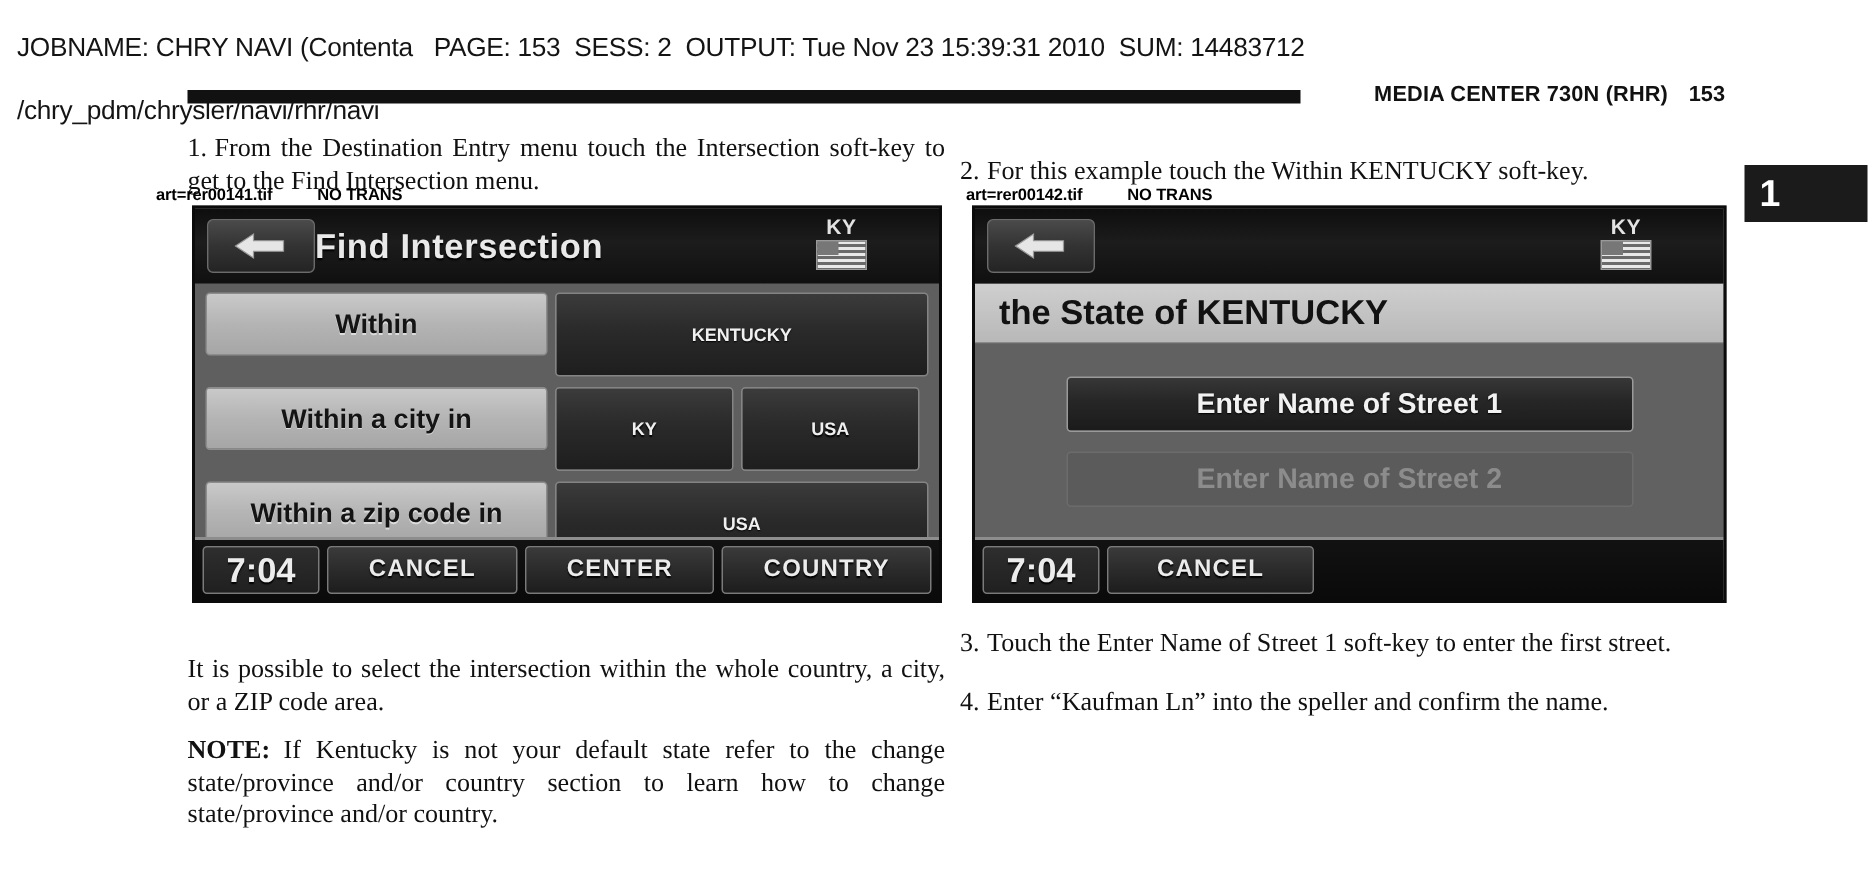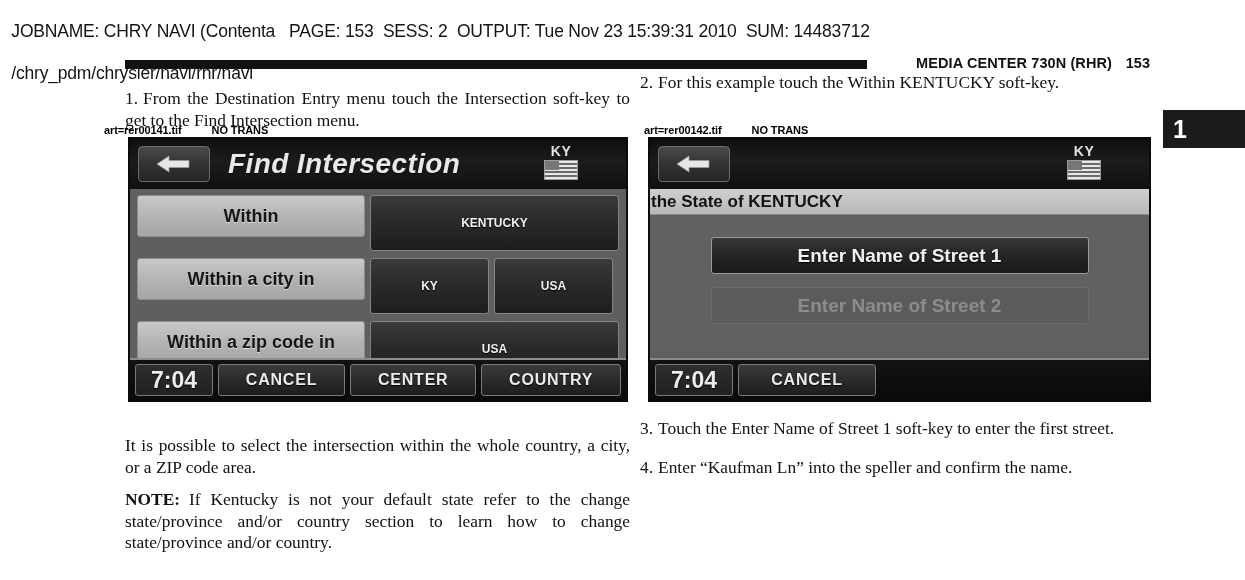--- a/index.html
+++ b/index.html
@@ -143,28 +143,26 @@
     border-radius: 4px;
     background: linear-gradient(to bottom, #4a4a4a 0%, #333333 50%, #242424 100%);
     border: 1px solid #6b6b6b;
     display: flex;
     align-items: center;
     justify-content: center;
     box-sizing: border-box;
   }
   .backbtn svg { display: block; }
   .nav-title {
-    margin-left: 18px;
     color: #e9e9e9;
     font-family: "Liberation Sans", sans-serif;
     font-weight: bold;
-    font-size: 28px;
+    font-size: 23px;
     letter-spacing: 0.4px;
     text-shadow: 0 1px 1px #000;
-    font-style: italic;
   }
   .state-flag {
     position: absolute;
     right: 46px;
     top: 5px;
     width: 38px;
     text-align: center;
   }
   .state-flag .abbr {
     color: #e2e2e2;
@@ -269,30 +267,30 @@
   .soft-clock {
     flex: 0 0 78px;
     font-size: 23px;
     letter-spacing: 0px;
     background: linear-gradient(to bottom, #2e2e2e 0%, #202020 100%);
   }
   .soft-grow { flex: 1 1 auto; }
 
   
   .nav2-subhdr {
-    height: 26px;
+    height: 40px;
     background: linear-gradient(to bottom, #cfcfcf 0%, #b8b8b8 100%);
     border-bottom: 1px solid #8a8a8a;
     display: flex;
     align-items: center;
-    padding-left: 1px;
+    padding-left: 16px;
     color: #121212;
     font-family: "Liberation Sans", sans-serif;
     font-weight: bold;
-    font-size: 17px;
+    font-size: 23px;
     box-sizing: border-box;
   }
   .nav2-body {
     background: #616161;
     height: 137px;
     padding-top: 22px;
     box-sizing: border-box;
   }
   .street-key {
     width: 378px;
@@ -337,21 +335,21 @@
 <div class="chaptab">
   <span>1</span>
 </div>
 
 <div class="col col-left" style="top:88px;">
   <p class="para">
     <span class="numlead">1.</span><span>From the Destination Entry menu touch the Intersection soft-key to get to the Find Intersection menu.</span>
   </p>
 </div>
 
-<div class="col col-right" style="top:72px;">
+<div class="col col-right" style="top:103px;">
   <p class="para">
     <span class="numlead">2.</span><span>For this example touch the Within KENTUCKY soft-key.</span>
   </p>
 </div>
 
 <div class="artnote" style="left:104px; top:124px;">
   <span>art=rer00141.tif</span>
   <span style="display:inline-block;width:24px"></span>
   <span>NO TRANS</span>
 </div>

